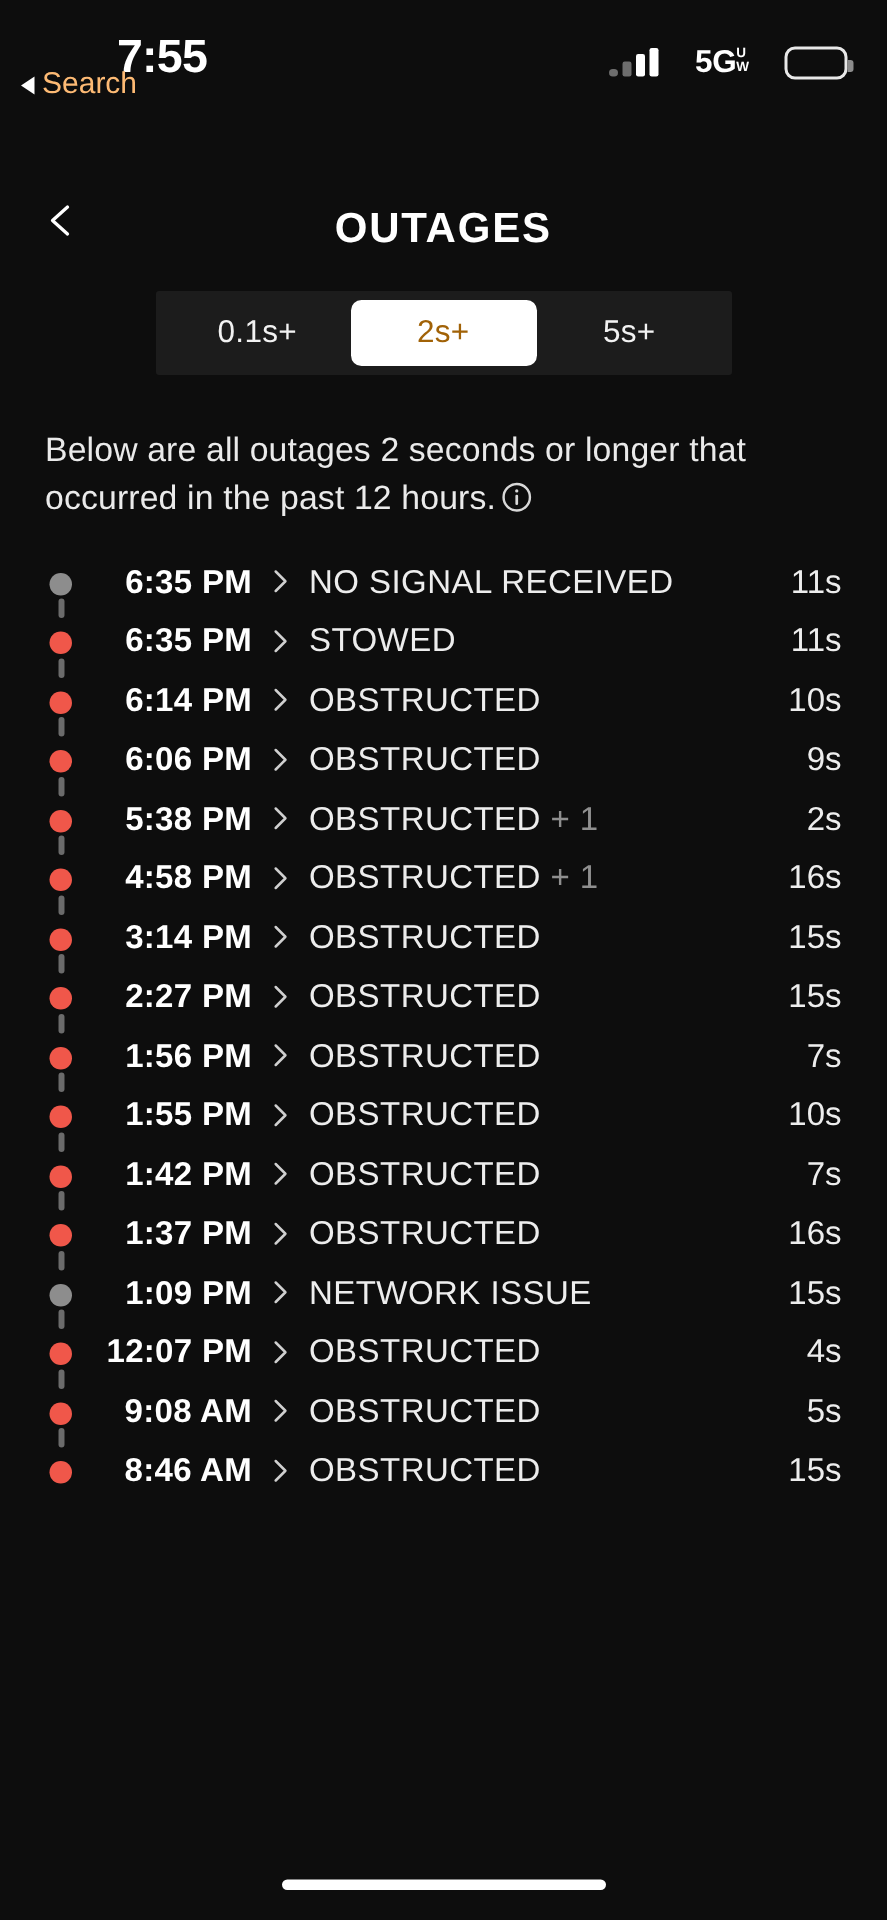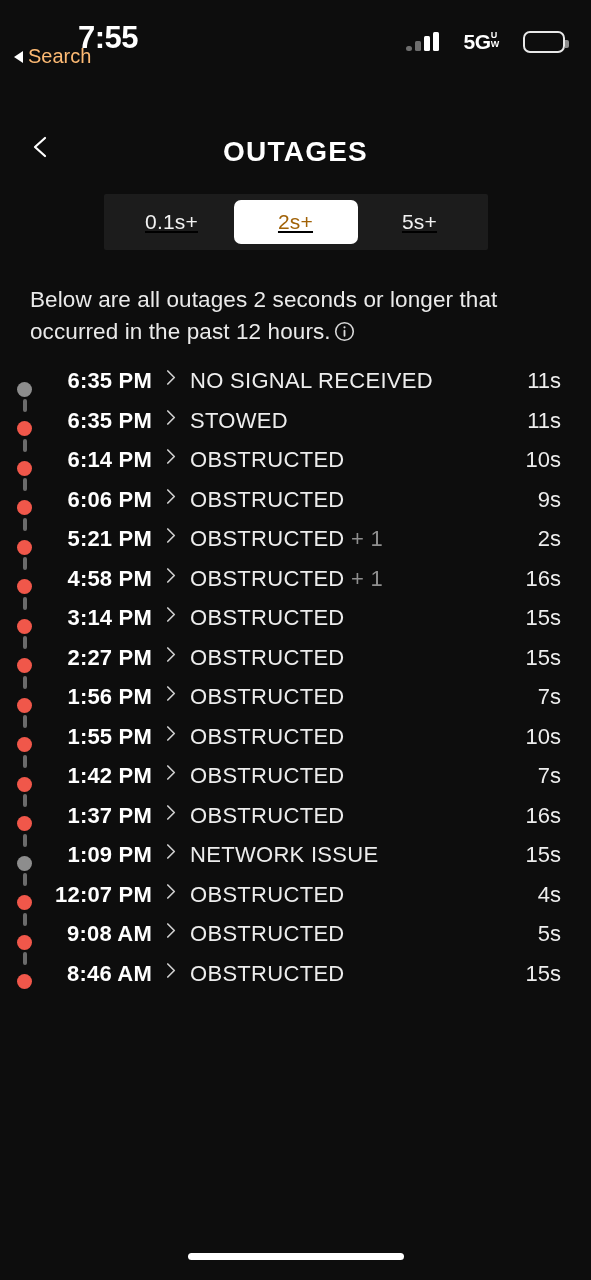--- a/index.html
+++ b/index.html
@@ -50,43 +50,43 @@
   }
   .page-title {
     text-align:center; font-size:28px; font-weight:800; color:#ffffff;
     letter-spacing:1.2px; line-height:72px;
   }
 
   
   .seg-wrap { display:flex; justify-content:center; margin-top:6px; }
   .seg {
     display:flex; background:#1c1c1c; border-radius:2px;
-    padding:6px; width:384px;text-decoration:underline;
+    padding:6px; width:384px;
   }
   .seg-item {
     flex:1; text-align:center; font-size:21px; color:#f2f2f2;
     padding:10px 0; border-radius:7px; letter-spacing:0.2px;
   }
   .seg-item.active { background:#ffffff; color:#a16207; font-weight:400; }
 
   
   .desc {
     margin:34px 30px 0 30px; font-size:22.5px; line-height:32px;
     color:#eaeaea; letter-spacing:0.1px;
   }
   .info-icon {
     display:inline-block; vertical-align:-3px; width:21px; height:21px;
     margin-left:3px;
   }
 
   
   .list { margin-top:20px; position:relative; }
   .row {
-    position:relative; display:flex; align-items:flex-start;
-    height:39.5px; padding-left:12px; padding-right:30px;
+    position:relative; display:flex; align-items:center;
+    height:39.5px; padding-left:28px; padding-right:30px;
   }
   .marker { position:relative; width:26px; flex:0 0 26px; height:39.5px; }
   .dot {
     position:absolute; left:5px; top:13.5px;
     width:15px; height:15px; border-radius:50%; background:#f0574a;
     z-index:2;
   }
   .dot.gray { background:#8d8d8d; }
   .dash {
     position:absolute; left:10.5px; top:31px;
@@ -234,21 +234,21 @@
           </svg>
         </div>
         <div class="r-label"><span>OBSTRUCTED</span></div>
         <div class="r-dur">9s</div>
       </div>
       <div class="row">
         <div class="marker">
           <span class="dot"></span>
           <span class="dash"></span>
         </div>
-        <div class="r-time">5:21 PM</div>
+        <div class="r-time">5:38 PM</div>
         <div class="r-chev">
           <svg viewBox="0 0 14 20" width="13" height="19">
             <polyline points="3,3 10,10 3,17" fill="none" stroke="#cfcfcf" stroke-width="1.8" stroke-linecap="round" stroke-linejoin="round"></polyline>
           </svg>
         </div>
         <div class="r-label"><span>OBSTRUCTED</span> <span class="r-extra">+ 1</span></div>
         <div class="r-dur">2s</div>
       </div>
       <div class="row">
         <div class="marker">

